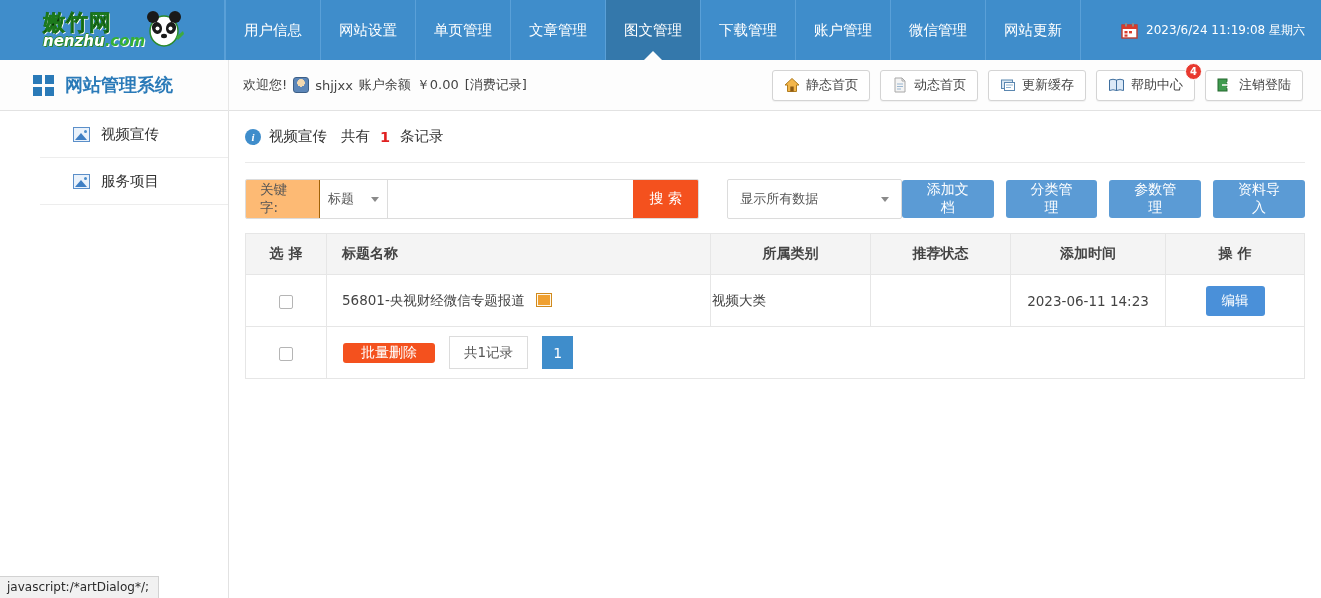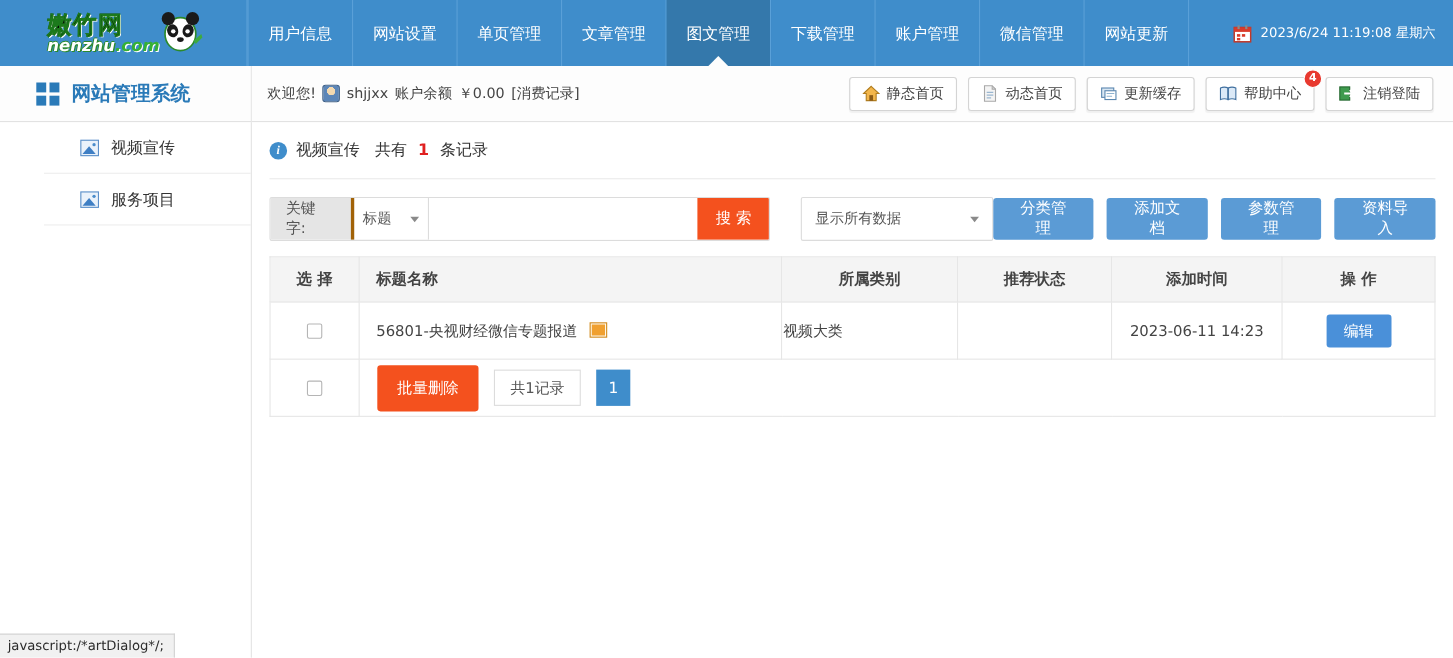--- a/index.html
+++ b/index.html
@@ -190,22 +190,22 @@
     display: flex; align-items: stretch; gap: 0;
     position: relative;
   }
   .fgroup {
     display: flex; align-items: stretch;
     border: 1px solid #dcdcdc; border-radius: 2px;
     background: #fff; overflow: hidden;
   }
   .flabel {
     display: flex; align-items: center; padding: 0 14px;
-    font-size: 13.5px; color: #555; background: #e5e5e5;
-    border-right: 3px solid #a16207;
+    font-size: 13.5px; color: #555; background: #fdba74;
+    border-right: 1px solid #a16207;
     font-family: "DejaVu Sans", sans-serif;
   }
   .fselect {
     display: flex; align-items: center; justify-content: space-between;
     width: 68px; padding: 0 8px;
     font-size: 13px; color: #555; cursor: pointer;
     border-right: 1px solid #dcdcdc;
     font-family: "DejaVu Sans", sans-serif;
   }
   .chev { width: 0; height: 0; border-left: 4px solid transparent;
@@ -277,21 +277,21 @@
   }
   .editbtn {
     background: #4a90d9; color: #fff; border: none; border-radius: 3px;
     padding: 0 16px; height: 30px; font-size: 13.5px; cursor: pointer;
     font-family: "DejaVu Sans", sans-serif;
   }
   #footcell { padding-left: 16px; }
   .footrow { display: flex; align-items: center; gap: 14px; }
   #delbtn {
     background: #f4511e; color: #fff; border: none; border-radius: 3px;
-    padding: 0 18px; height: 42px; font-size: 14px; cursor: pointer;
+    padding: 0 18px; height: 20px; font-size: 14px; cursor: pointer;
     font-family: "DejaVu Sans", sans-serif;
     text-align: center;
   }
   #totalbox {
     border: 1px solid #dcdcdc; background: #fff;
     height: 33px; padding: 0 14px;
     display: flex; align-items: center; font-size: 13.5px; color: #555;
     font-family: "DejaVu Sans", sans-serif;
   }
   #pagebtn {
@@ -463,22 +463,22 @@
         <input class="finput" type="text" placeholder="" style="">
         <button id="searchbtn">搜 索</button>
       </div>
 
       <div id="showall">
         <span>显示所有数据</span>
         <span class="chev"></span>
       </div>
 
       <div id="action-btns">
+        <button class="abtn">添加文档</button>
         <button class="abtn">分类管理</button>
-        <button class="abtn">添加文档</button>
         <button class="abtn">参数管理</button>
         <button class="abtn">资料导入</button>
       </div>
     </div>
 
     <table id="tbl">
       <thead>
         <tr>
           <th class="c-sel">选 择</th>
           <th class="c-title" style="text-align:left">标题名称</th>

